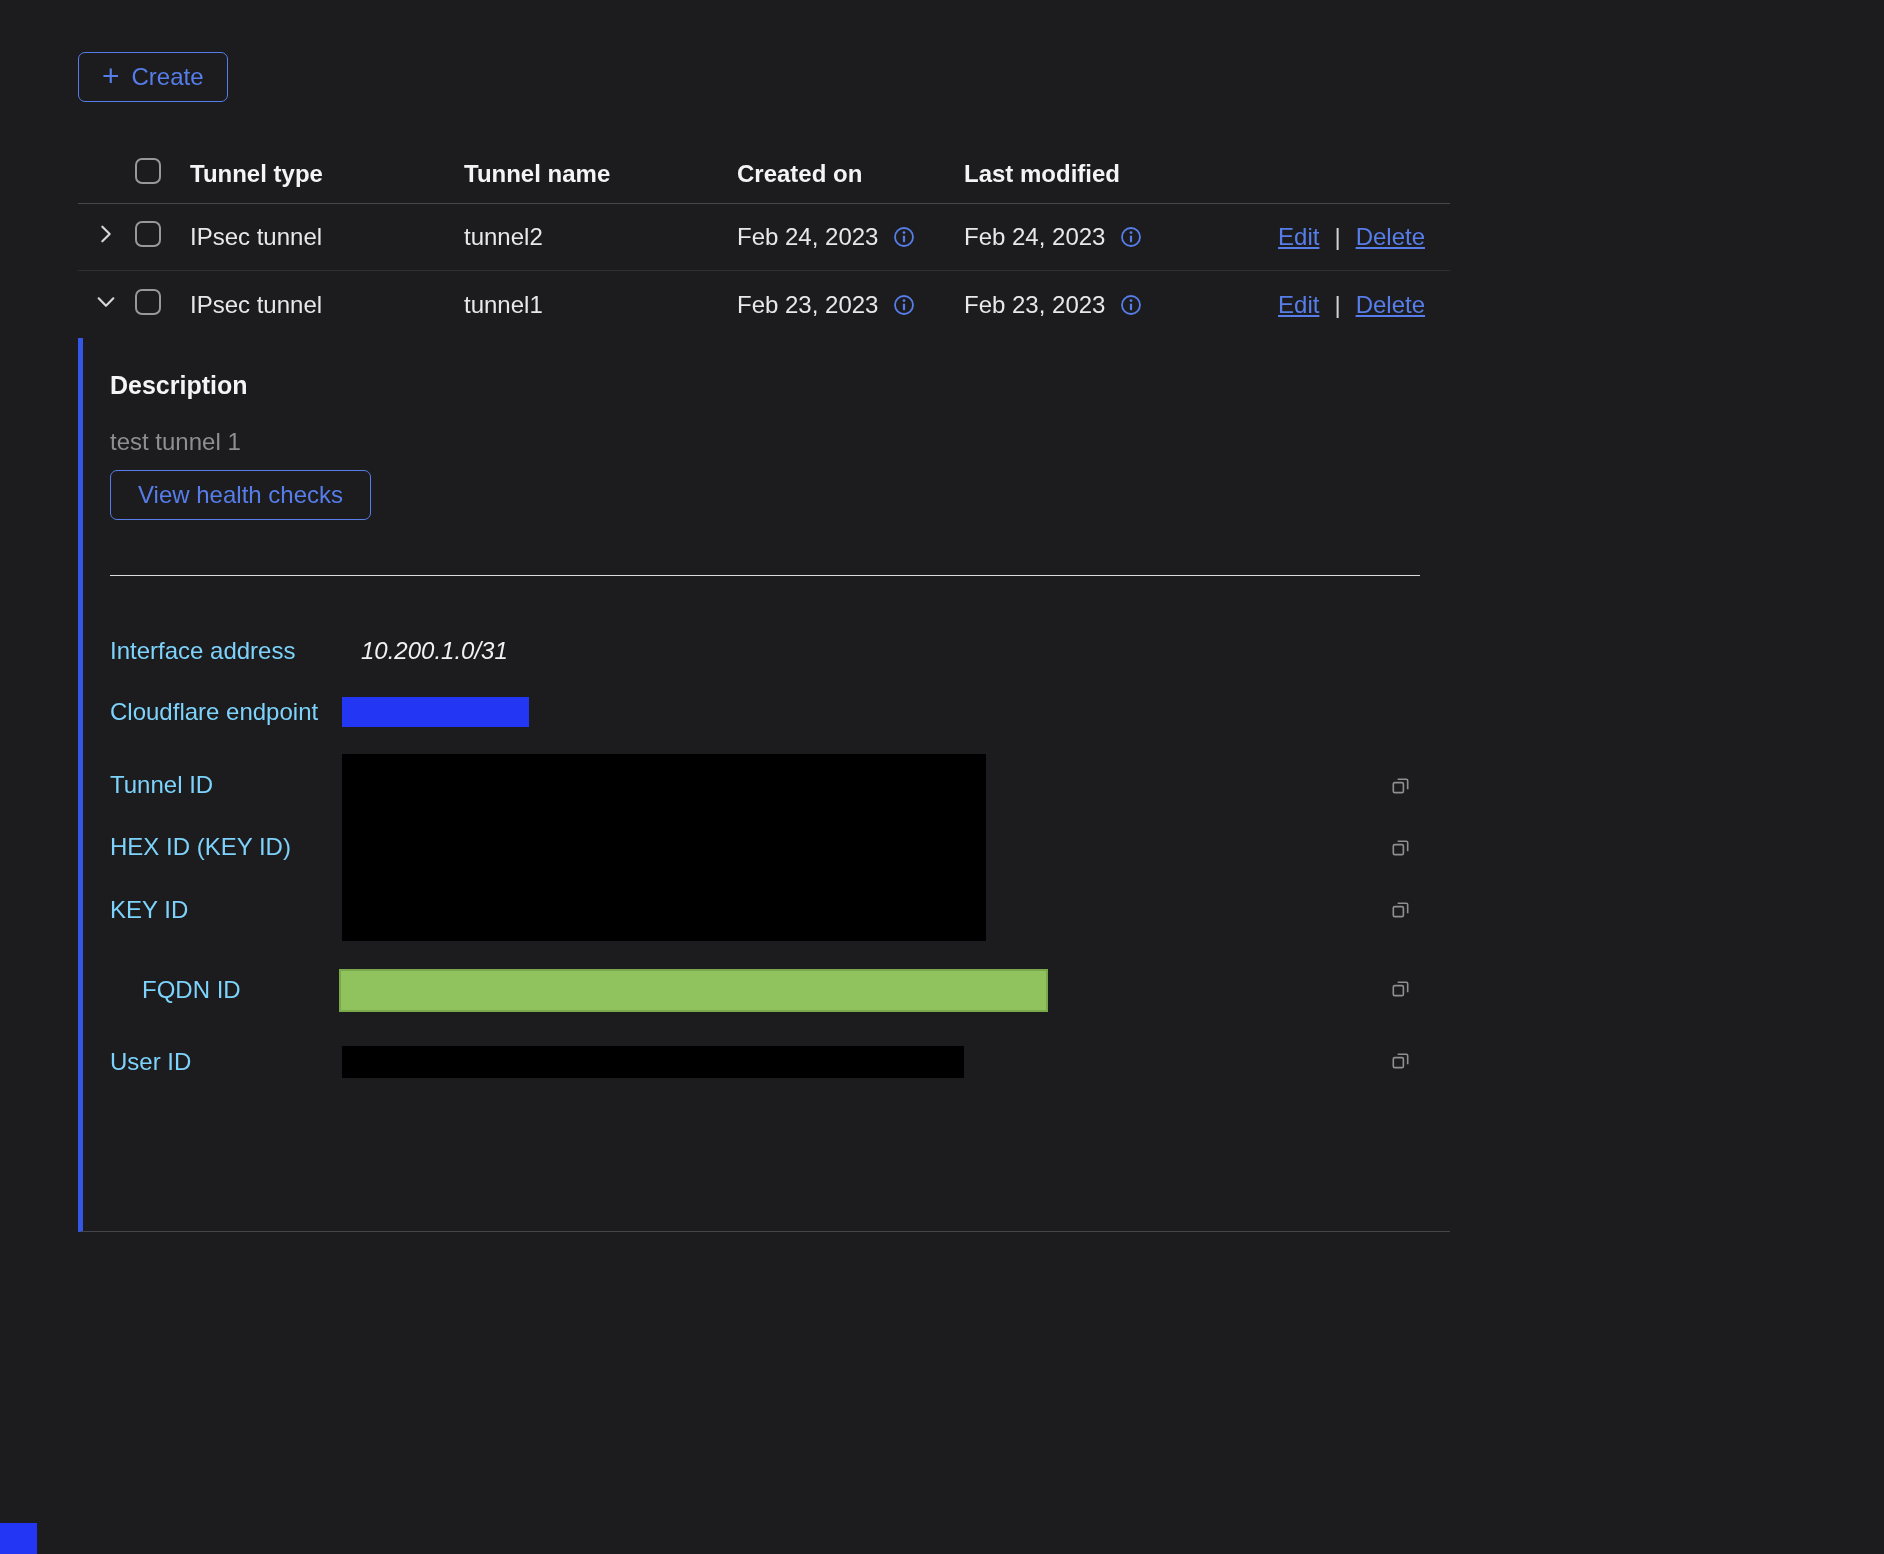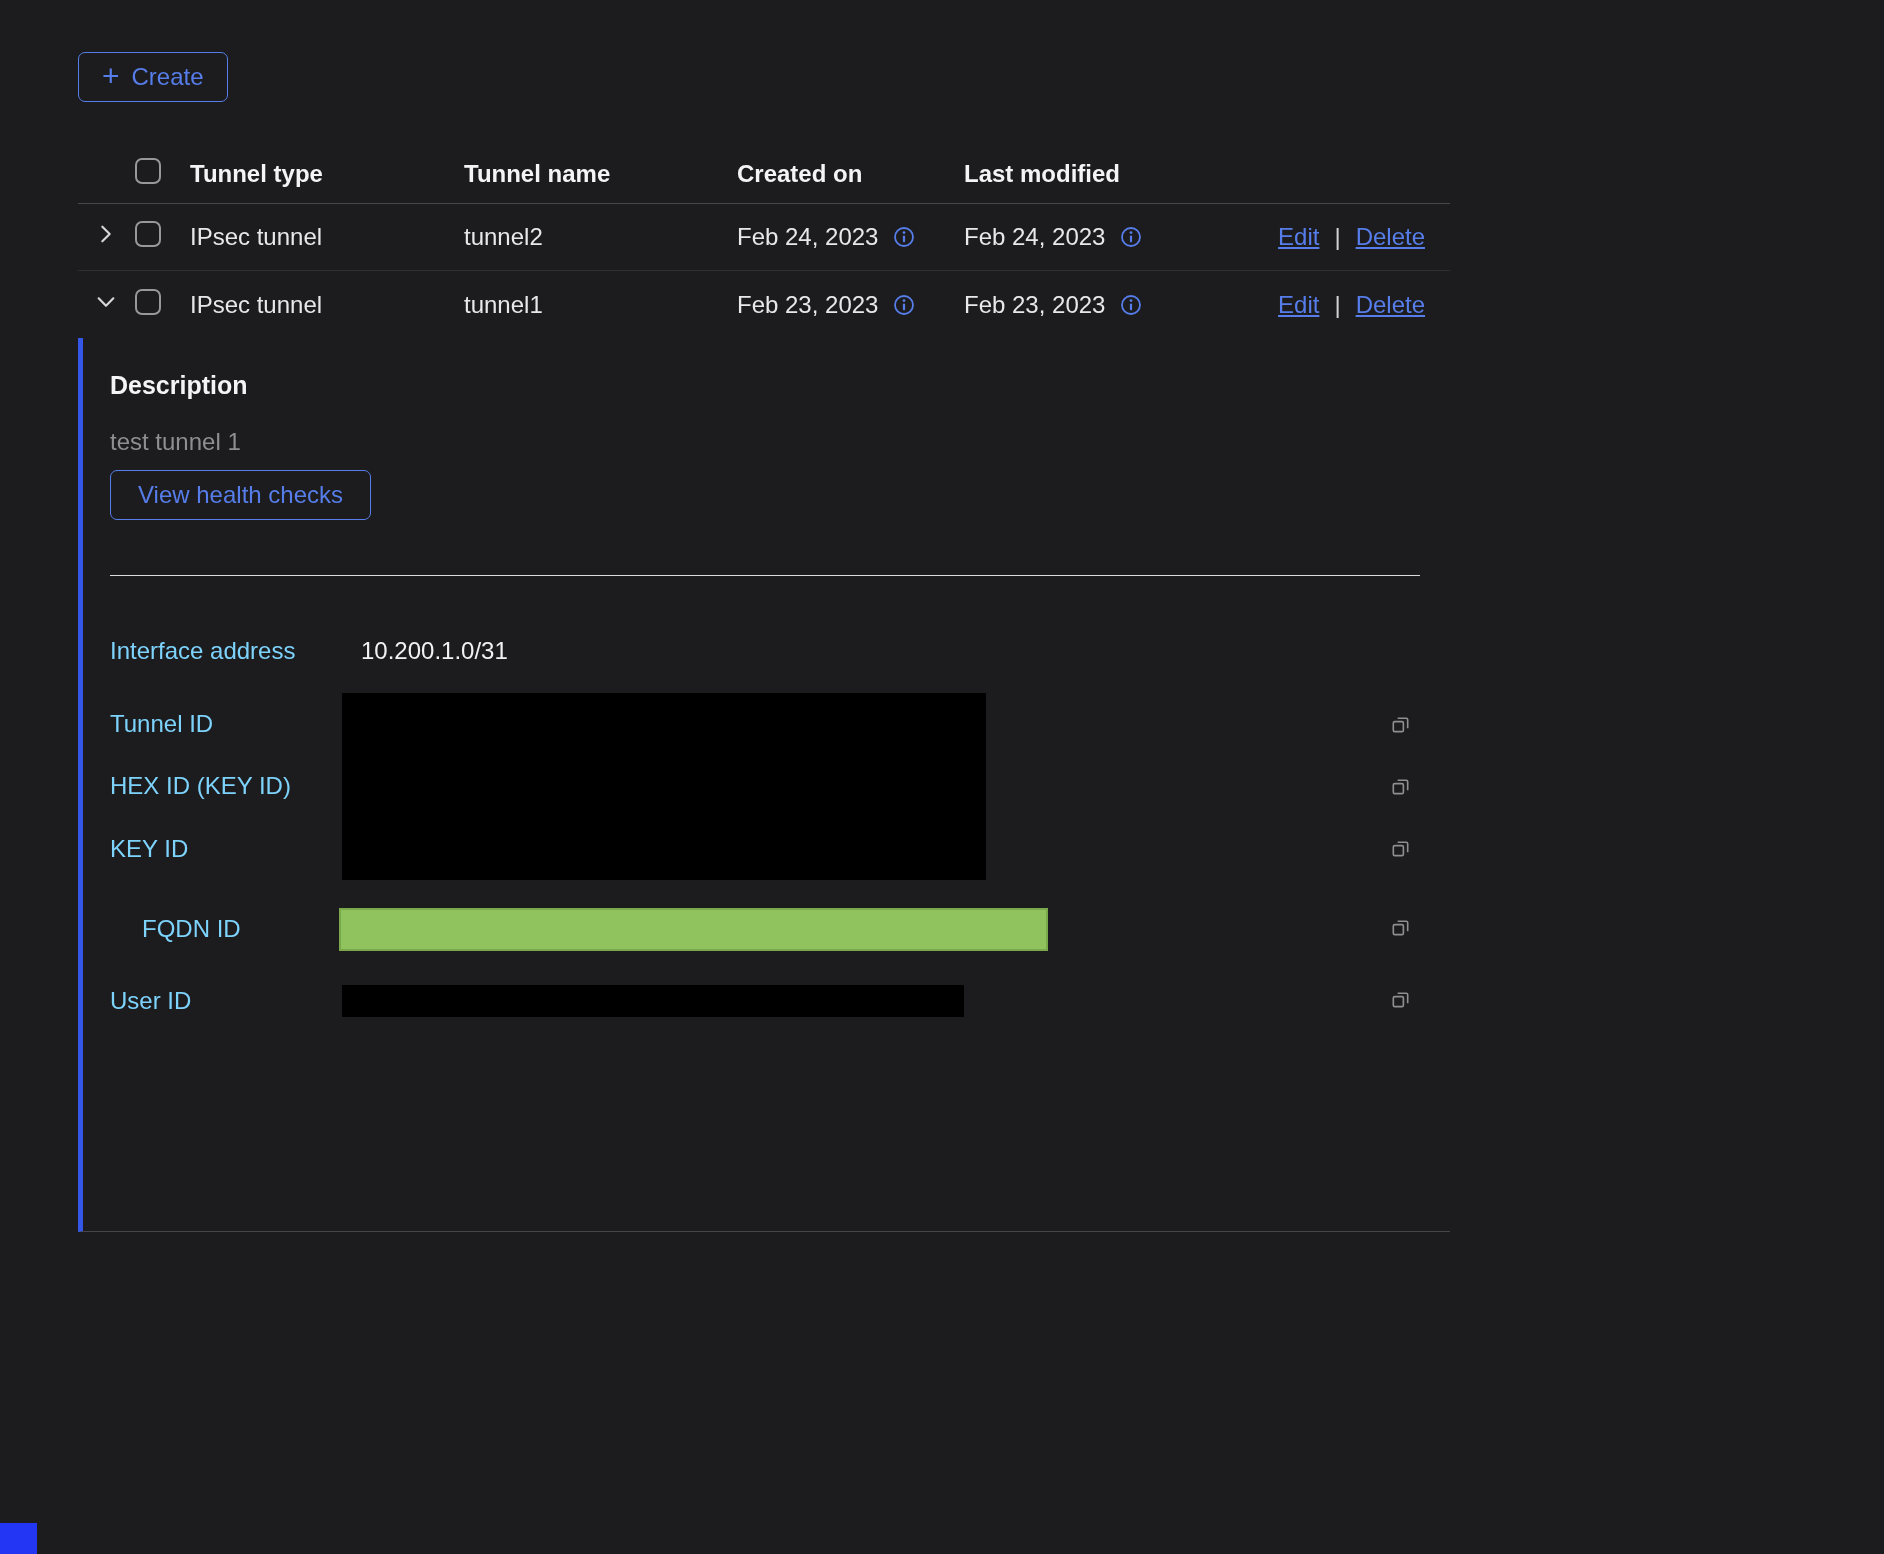--- a/index.html
+++ b/index.html
@@ -61,21 +61,21 @@
     margin-top:14px; height:50px; padding:0 27px;
     border:1.5px solid #567de9; border-radius:7px;
     background:transparent; color:#567de9; font-size:24px;
     font-family:inherit; cursor:pointer; display:inline-flex; align-items:center;
   }
   .divider { margin-top:55px; width:1310px; border-top:1px solid #dcdcde; }
 
   .fields { padding-top:45px; width:1340px; }
   .frow { display:flex; align-items:center; }
   .flabel { width:232px; flex-shrink:0; font-size:24px; color:#7dd3fc; }
-  .fvalue-text { padding-left:19px; font-size:24px; color:#f1f1f3; }
+  .fvalue-text { padding-left:19px; font-size:24px; color:#f1f1f3;font-style:italic; }
   .frow-interface { height:60px; }
   .frow-endpoint { height:61px; }
   .red-block   { width:206px; height:31px; background:#b23a22; }
   .blue-block  { width:187px; height:30px; background:#2236f4; }
 
   .ids-grid {
     margin-top:12px; display:grid;
     grid-template-columns:232px 644px 1fr;
     grid-template-rows:62px 62px 63px;
     align-items:center;
@@ -216,20 +216,24 @@
       <div class="divider"></div>
 
       <div class="fields">
 
         <div class="frow frow-interface">
           <div class="flabel">Interface address</div>
           <div class="fvalue-text">10.200.1.0/31</div>
         </div>
 
 
+        <div class="frow frow-endpoint">
+          <div class="flabel">Cloudflare endpoint</div>
+          <div class="blue-block"></div>
+        </div>
 
         <div class="ids-grid">
           <div class="flabel" style="grid-row:1">Tunnel ID</div>
           <div class="flabel" style="grid-row:2">HEX ID (KEY ID)</div>
           <div class="flabel" style="grid-row:3">KEY ID</div>
 
           <div class="black-big"></div>
 
           <div class="icon-col" style="grid-row:1">
             <span class="copy-icon">

